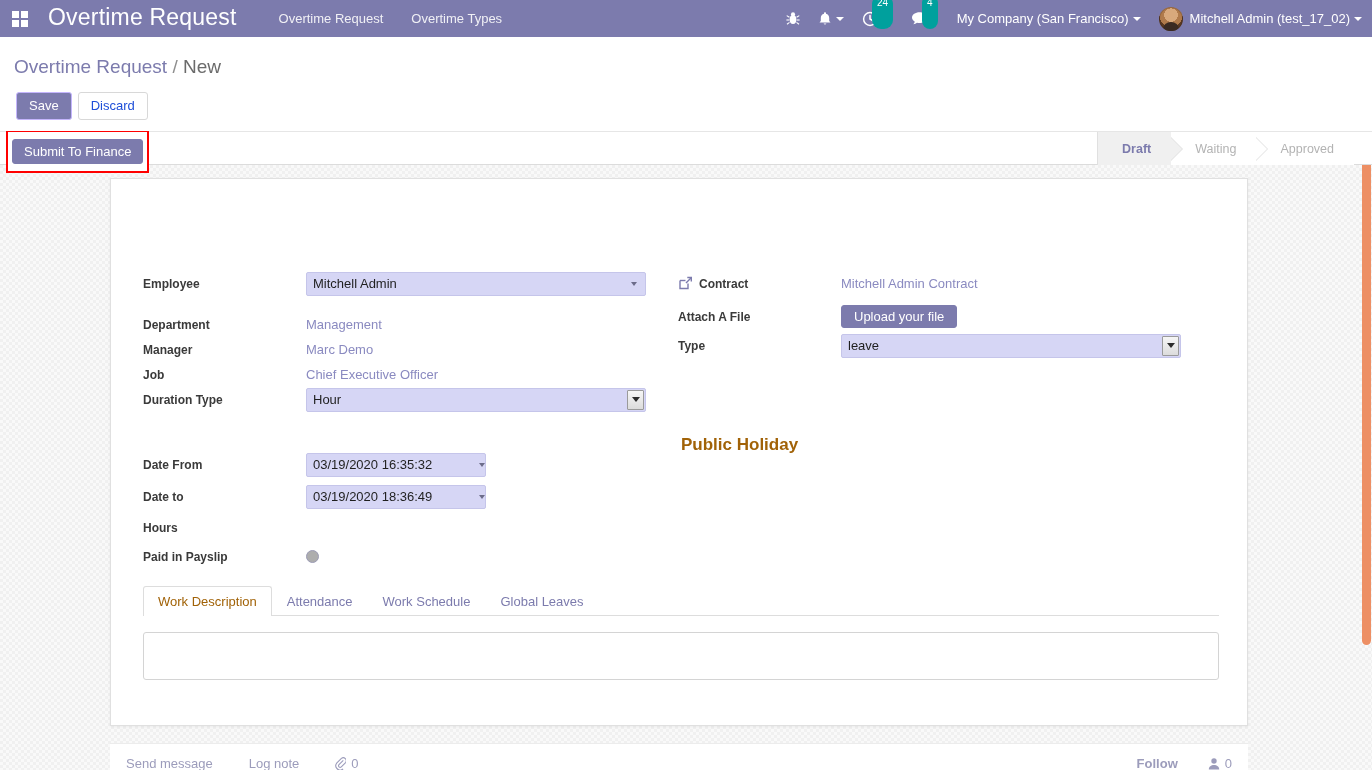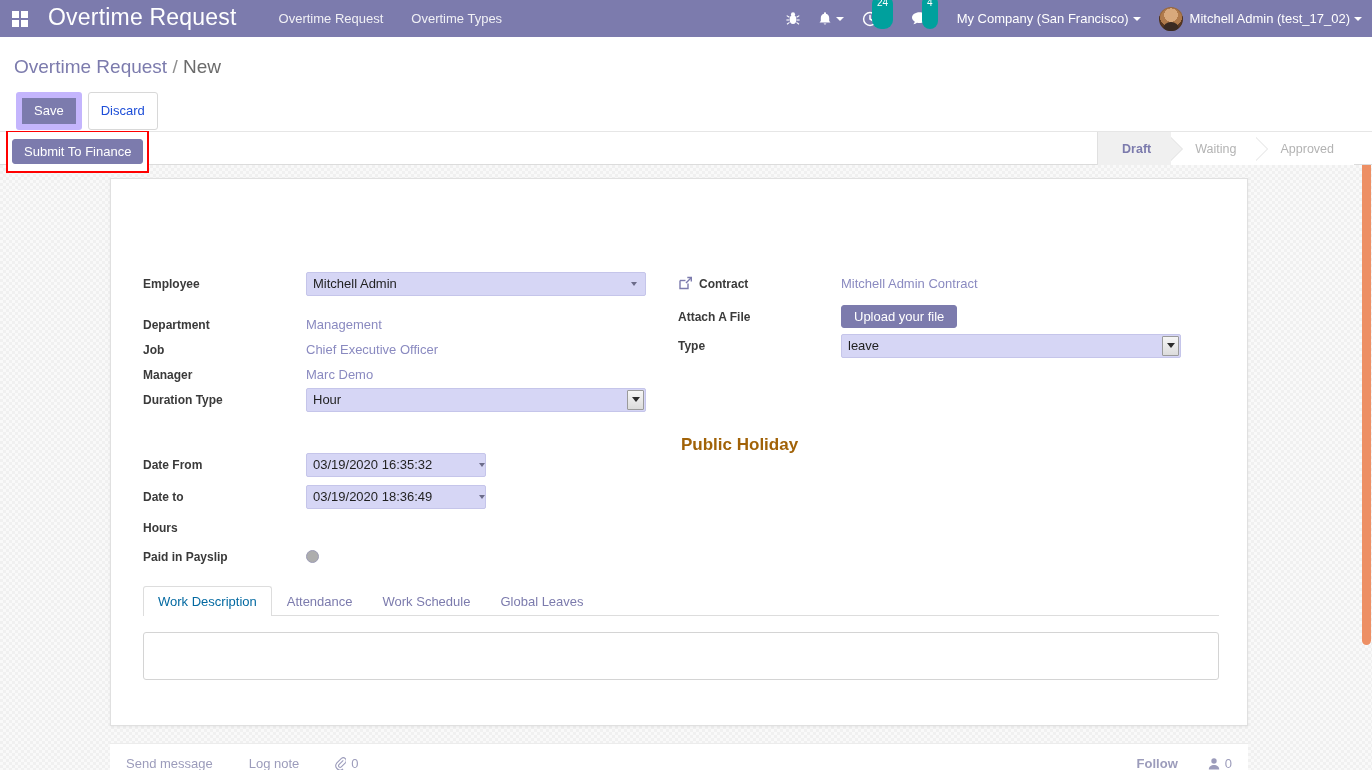--- a/index.html
+++ b/index.html
@@ -84,21 +84,21 @@
     z-index: 30;
   }
   .breadcrumb { position: absolute; left: 14px; top: 19px; font-size: 19px; color: #7c7bad; white-space: nowrap; }
   .breadcrumb .sep { color: #8f8f8f; }
   .breadcrumb .current { color: #6b6b6b; }
   .btn-row { position: absolute; left: 16px; top: 55px; display: flex; gap: 6px; }
   .btn {
     font-family: "Liberation Sans", sans-serif;
     font-size: 13px; padding: 4px 12px; border-radius: 3px; cursor: pointer; line-height: 18px;
   }
-  .btn-primary { background: #7c7bad; color: #ffffff; border: 6px solid #c4b5fd; }
+  .btn-primary { background: #7c7bad; color: #ffffff; border: 1px solid #c4b5fd; }
   .btn-default { background: #ffffff; color: #1d4ed8; border: 1px solid #d8d8d8; }
 
   
   .status-row {
     position: absolute; top: 131px; left: 0; width: 1372px; height: 34px;
     background: #ffffff; border-top: 1px solid #e6e6e6; border-bottom: 1px solid #dcdcdc;
     z-index: 25;
   }
   .submit-wrap { position: absolute; left: 6px; top: -2px; padding: 7px 4px; border: 2px solid #ff0000; background: #ffffff; }
   .btn-submit { background: #7c7bad; color: #ffffff; border: 1px solid #7c7bad; font-size: 13px; padding: 4px 11px; border-radius: 3px; cursor: pointer; }
@@ -190,21 +190,21 @@
   .block-gap { height: 40px; }
 
   
   .notebook { position: absolute; left: 32px; top: 406px; width: 1076px; }
   .tabs { display: flex; border-bottom: 1px solid #dddddd; }
   .tab {
     font-size: 13px; color: #7c7bad; padding: 7px 14px 7px 14px; cursor: pointer;
     border: 1px solid transparent; border-bottom: none; position: relative; top: 1px; white-space: nowrap;
   }
   .tab.active {
-    color: #0369a1; background: #ffffff;
+    color: #a16207; background: #ffffff;
     border-color: #dddddd #dddddd #ffffff; border-radius: 3px 3px 0 0;
   }
   .tab-pane { padding-top: 16px; }
   .textarea-box {
     width: 1076px; height: 48px; border: 1px solid #d4d4d4; border-radius: 3px;
     background: #ffffff; cursor: text;
   }
 
   
   .chatter {
@@ -333,30 +333,30 @@
           <div class="row-gap-lg"></div>
 
           <div class="field">
             <div class="flabel">Department</div>
             <div class="fvalue">
               <span class="readonly-val">Management</span>
             </div>
           </div>
 
           <div class="field">
+            <div class="flabel">Manager</div>
+            <div class="fvalue">
+              <span class="readonly-val">Marc Demo</span>
+            </div>
+          </div>
+
+          <div class="field">
             <div class="flabel">Job</div>
             <div class="fvalue">
               <span class="readonly-val">Chief Executive Officer</span>
-            </div>
-          </div>
-
-          <div class="field">
-            <div class="flabel">Manager</div>
-            <div class="fvalue">
-              <span class="readonly-val">Marc Demo</span>
             </div>
           </div>
 
           <div class="field">
             <div class="flabel">Duration Type</div>
             <div class="fvalue">
               <div class="inp sel">
                 <span>Hour</span>
                 <span class="native-arrow">
                     <i></i>

